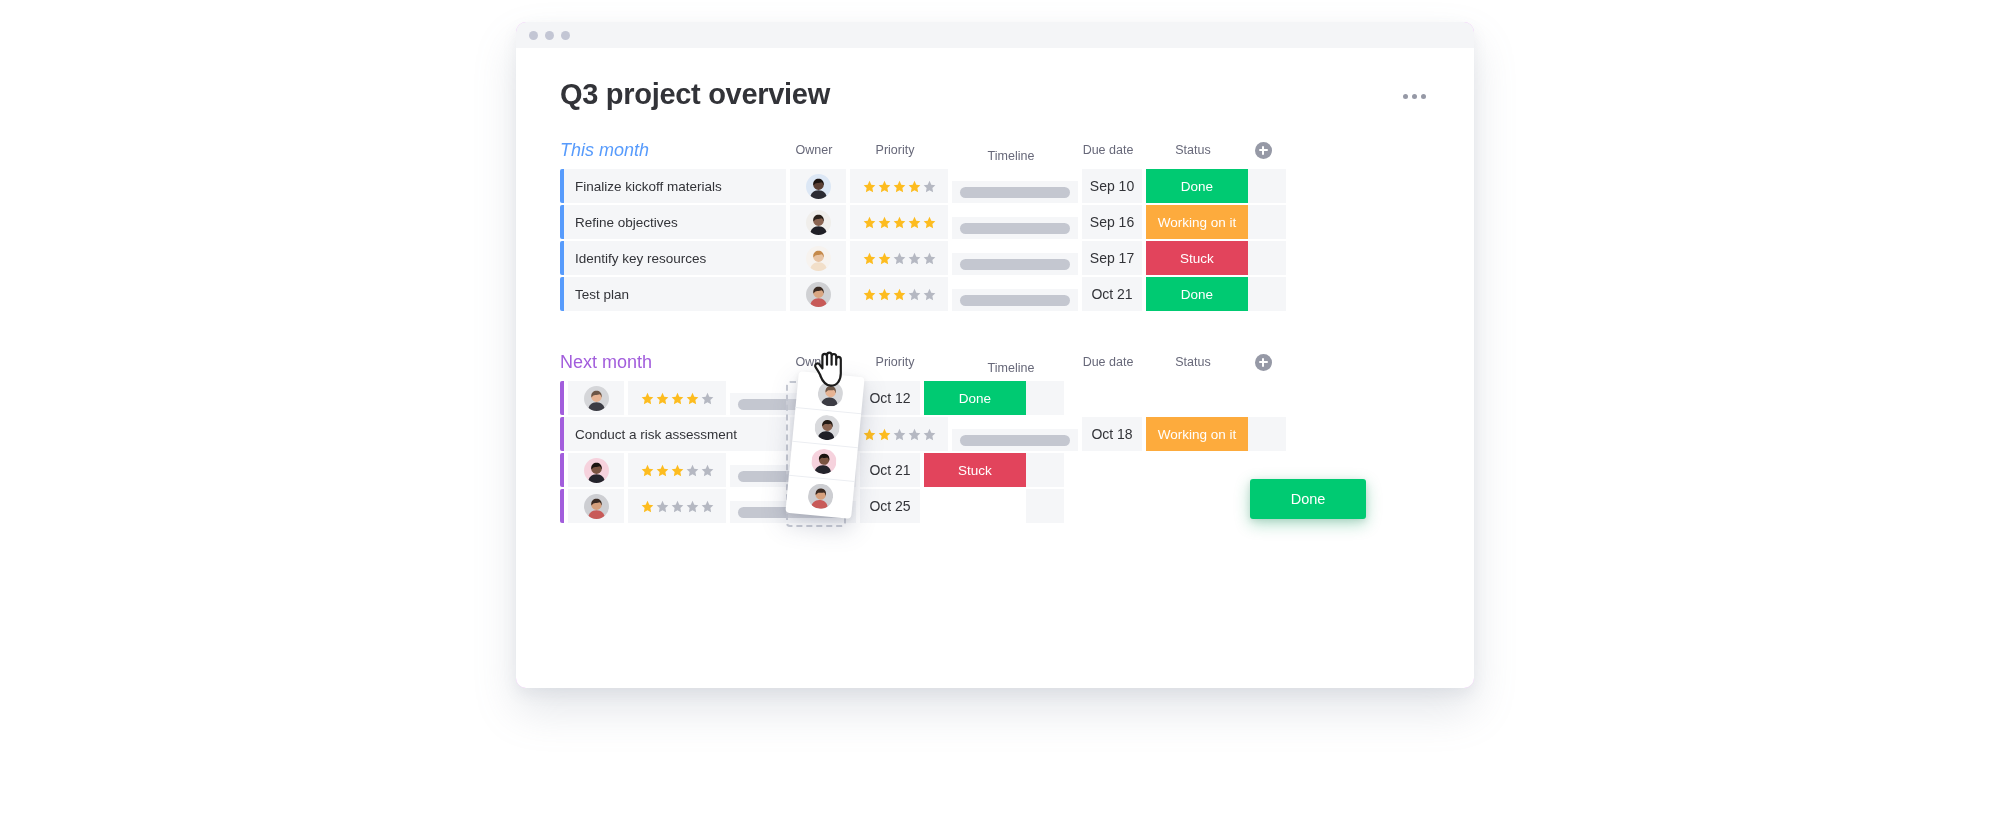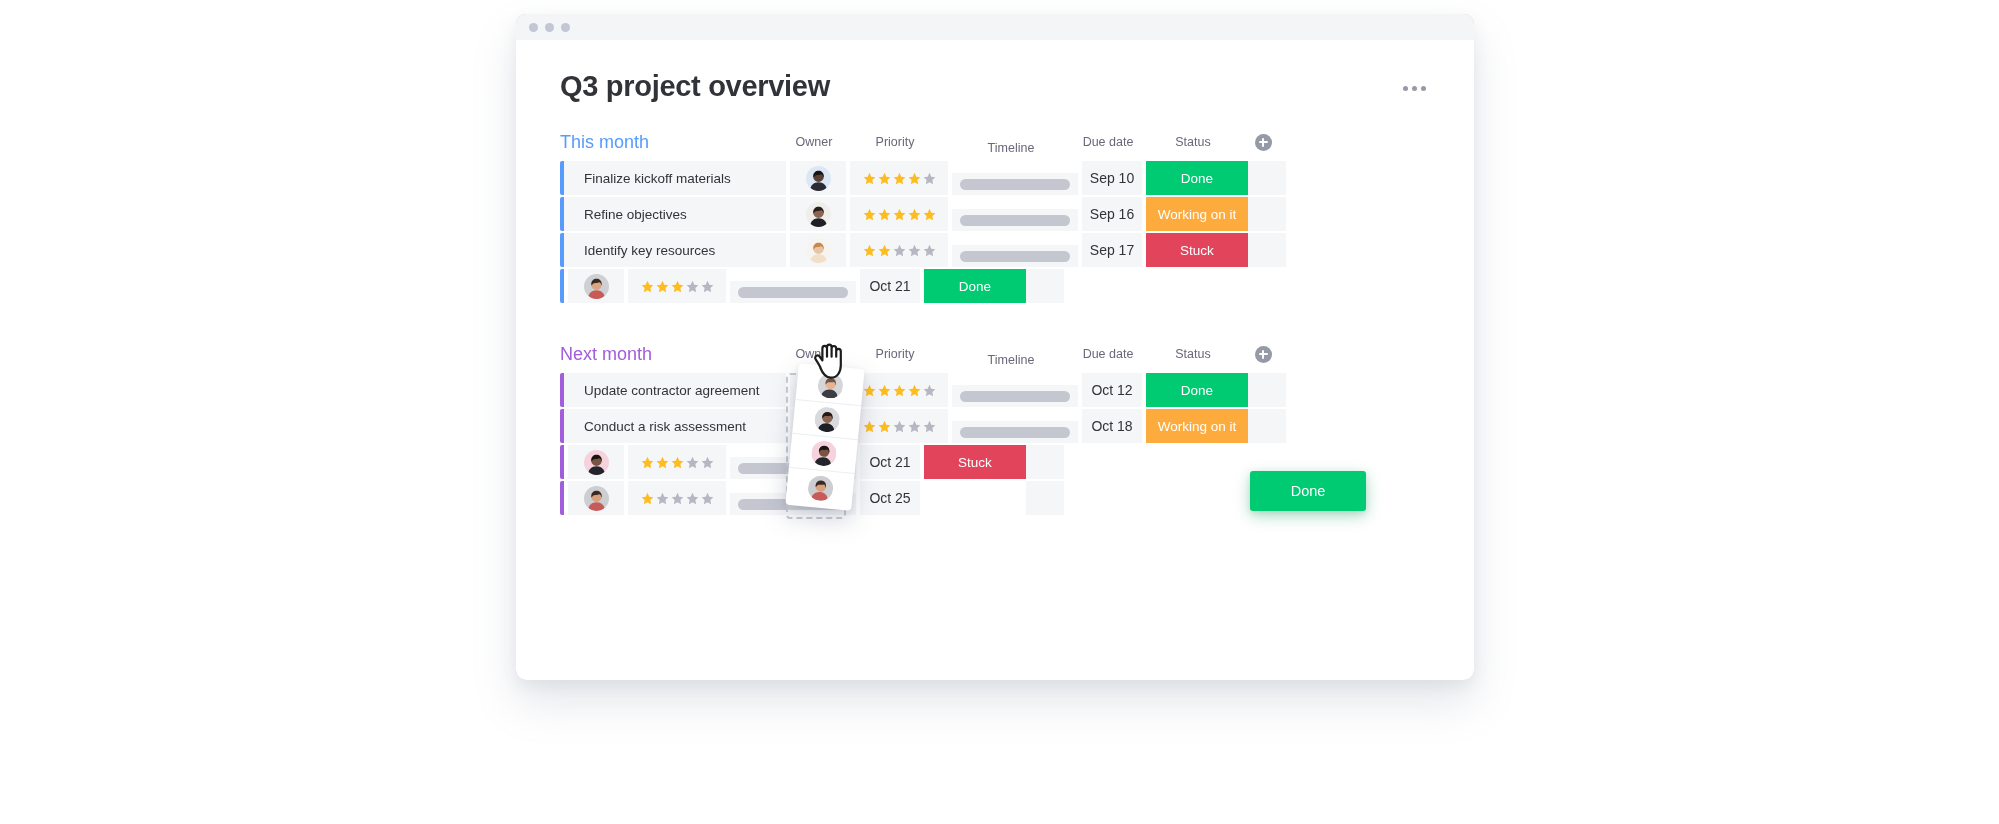--- a/index.html
+++ b/index.html
@@ -11,21 +11,21 @@
     background: #ffffff;
     font-family: "Liberation Sans", sans-serif;
     overflow: hidden;
     position: relative;
   }
 
   
   .window {
     position: absolute;
     left: 516px;
-    top: 14px;
+    top: 22px;
     width: 958px;
     height: 666px;
     border-radius: 10px;
     background: #f0abfc;
     box-shadow: 0 22px 44px rgba(120,130,150,0.20),
                 0 6px 14px rgba(120,130,150,0.10);
     overflow: visible;
   }
 
   .titlebar {
@@ -84,21 +84,21 @@
     align-items: center;
     height: 26px;
     margin-bottom: 6px;
   }
   .group-title {
     font-size: 18px;
     font-weight: normal;
     width: 226px;
     flex: none;
   }
-  .group.first .group-title { color: #579bfc; }
+  .group.first .group-title { color: #579bfc; font-style: italic; }
   .group.second .group-title { color: #a25ddc; }
 
   .col-head {
     font-size: 12.5px;
     color: #676879;
     text-align: center;
     flex: none;
   }
   .c-owner    { width: 56px; }
   .c-priority { width: 98px; }
@@ -138,21 +138,21 @@
   }
   .group.first .bar  { background: #579bfc; }
   .group.second .bar { background: #a25ddc; }
 
   .cell-name {
     width: 222px;
     flex: none;
     background: #f5f6f8;
     display: flex;
     align-items: center;
-    padding-left: 20px;
+    padding-left: 11px;
     font-size: 13.5px;
     color: #323338;
   }
 
   .cell {
     background: #f5f6f8;
     display: flex;
     align-items: center;
     justify-content: center;
     flex: none;
@@ -421,20 +421,21 @@
       <div class="gap"></div>
       <div class="cell c-due">
         <span class="due">Sep 17</span>
       </div>
       <div class="gap"></div>
       <div class="status" style="background:#E2445C;">Stuck</div>
       <div class="cell tail c-plus"></div>
     </div>
     <div class="row">
       <div class="bar"></div>
+      <div class="cell-name">Test plan</div>
       <div class="gap"></div>
       <div class="cell c-owner">
         <span class="avatar">
                 <svg viewBox="0 0 40 40">
     <rect width="40" height="40" fill="#cfd0d3"></rect>
     <path d="M20 26c8 0 13 5.5 13 12v2H7v-2c0-6.5 5-12 13-12z" fill="#c85a58"></path>
     <circle cx="20" cy="17" r="8.4" fill="#d9a682"></circle>
     <path d="M11.6 16.2c0-5.4 3.7-8.6 8.4-8.6s8.4 3.2 8.4 8.6c0 .9-.2 1.7-.5 2.3-.5-3.2-1.6-4.6-3-5.2-2.1.9-4.3 1.3-6.4 1.1-2.3-.2-4.2.7-6.2 4.1-.4-.7-.7-1.5-.7-2.3z" fill="#3a2a22"></path>
   </svg>
               </span>
@@ -488,21 +489,20 @@
         <div class="col-head c-due">Due date</div>
         <div class="gap"></div>
         <div class="col-head c-status">Status</div>
         <div class="c-plus">
           <span class="plus-icon"></span>
         </div>
       </div>
       <div>
     <div class="row">
       <div class="bar"></div>
-      <div class="cell-name">Update contractor agreement</div>
       <div class="gap"></div>
       <div class="cell c-owner">
         <span class="avatar">
                 <svg viewBox="0 0 40 40">
     <rect width="40" height="40" fill="#d5d6d9"></rect>
     <path d="M20 26c8 0 13 5.5 13 12v2H7v-2c0-6.5 5-12 13-12z" fill="#3c3c44"></path>
     <circle cx="20" cy="17" r="8.4" fill="#e6b393"></circle>
     <path d="M11.6 16.2c0-5.4 3.7-8.6 8.4-8.6s8.4 3.2 8.4 8.6c0 .9-.2 1.7-.5 2.3-.5-3.2-1.6-4.6-3-5.2-2.1.9-4.3 1.3-6.4 1.1-2.3-.2-4.2.7-6.2 4.1-.4-.7-.7-1.5-.7-2.3z" fill="#6c5647"></path>
   </svg>
               </span>

